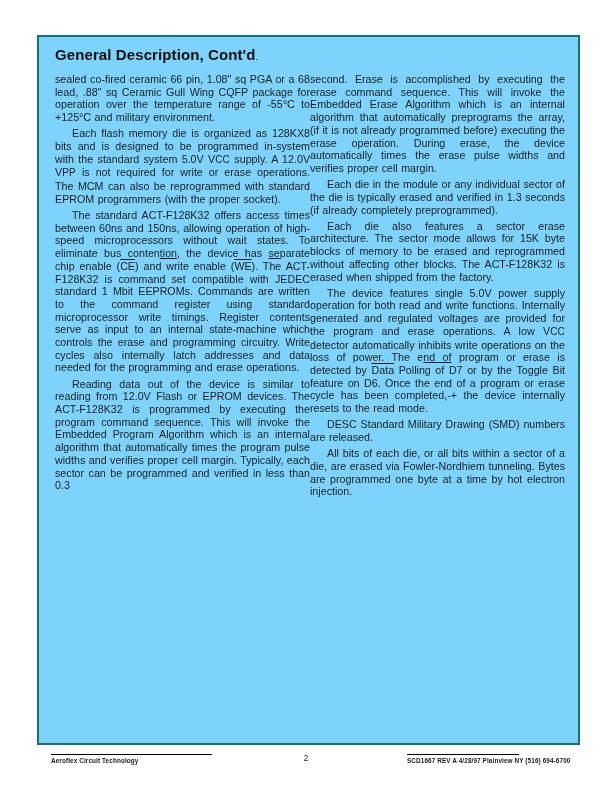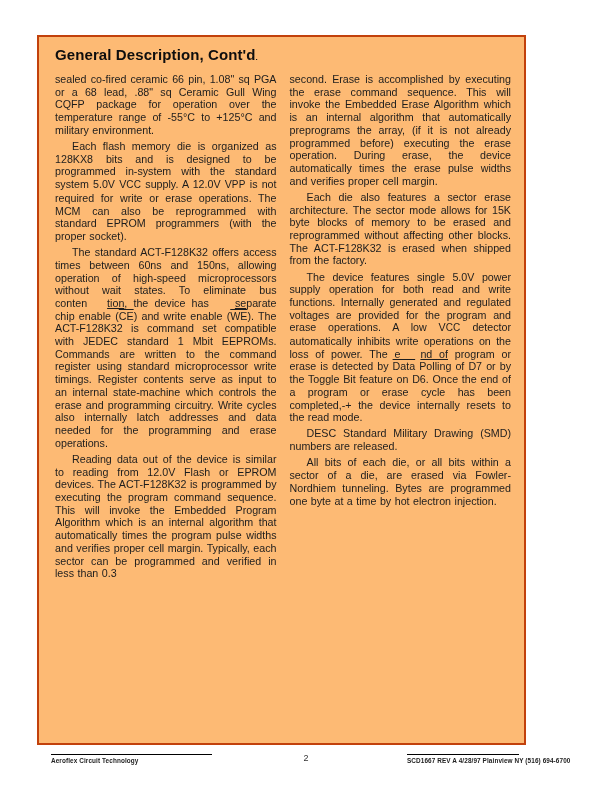--- a/index.html
+++ b/index.html
@@ -12,59 +12,58 @@
     height: 792px;
     position: relative;
     font-family: "Liberation Sans", sans-serif;
     color: #1d1d1d;
     overflow: hidden;
   }
   .content-box {
     position: absolute;
     left: 37px;
     top: 35px;
-    width: 489px;
+    width: 543px;
     height: 710px;
-    border: 2px solid #c2410c;
+    border: 2px solid #0f766e;
     box-sizing: border-box;
     padding: 7px 13px 0 16px;
-    background: #fdba74;
+    background: #7dd3fc;
   }
   .heading {
     font-size: 15px;
     font-weight: bold;
     color: #0e0e0e;
     margin: 2px 0 10px 0;
     letter-spacing: 0.1px;
   }
   .heading .dot {
     font-size: 8px;
     vertical-align: baseline;
   }
   .cols {
     display: flex;
-    gap: 13px;
   }
   .col {
     flex: 1;
     font-size: 10.7px;
     line-height: 12.7px;
     text-align: justify;
     color: #1d1d1d;
   }
   .para {
     margin: 0 0 3.5px 0;
     word-spacing: 0.5px;
   }
   .para.indent {
     text-indent: 17px;
   }
   .sc { font-size: 10px; letter-spacing: 0.2px; }
   .ov { text-decoration: overline; }
-  .un { text-decoration: underline; padding-left: 20px; }
+  .un { text-decoration: underline; }
   .footer-left {
     position: absolute;
     left: 51px;
     top: 754px;
     width: 161px;
   }
   .footer-right {
     position: absolute;
     left: 407px;
     top: 754px;
@@ -100,20 +99,21 @@
   <h1 class="heading"><span>General Description, Cont'd</span><span class="dot">.</span></h1>
   <div class="cols">
     <div class="col">
         <p class="para">sealed co-fired ceramic 66 pin, 1.08" sq PGA or a 68 lead, .88" sq Ceramic Gull Wing CQFP package for operation over the temperature range of -55°C to +125°C and military environment.</p>
         <p class="para indent">Each flash memory die is organized as 128KX8 bits and is designed to be programmed in-system with the standard system 5.0V V<span class="sc">CC</span> supply.  A 12.0V V<span class="sc">PP</span> is not required for write or erase operations. The MCM can also be reprogrammed with standard EPROM programmers (with the proper socket).</p>
         <p class="para indent">The standard ACT-F128K32 offers access times between 60ns and 150ns, allowing operation of high-speed microprocessors without wait states. To eliminate bus conten<span class="un">tion</span>, the device has <span class="un">se</span>parate chip enable (<span class="ov">CE</span>) and write enable (<span class="ov">WE</span>).  The ACT-F128K32 is command set compatible with JEDEC standard 1 Mbit EEPROMs. Commands are written to the command register using standard microprocessor write timings. Register contents serve as input to an internal state-machine which controls the erase and programming circuitry. Write cycles also internally latch addresses and data needed for the programming and erase operations.</p>
         <p class="para indent">Reading data out of the device is similar to reading from 12.0V Flash or EPROM devices. The ACT-F128K32 is programmed by executing the program command sequence. This will invoke the Embedded Program Algorithm which is an internal algorithm that automatically times the program pulse widths and verifies proper cell margin. Typically, each sector can be programmed and verified in less than 0.3</p>
       </div>
     <div class="col">
         <p class="para">second.  Erase is accomplished by executing the erase command sequence. This will invoke the Embedded Erase Algorithm which is an internal algorithm that automatically preprograms the array, (if it is not already programmed before) executing the erase operation. During erase, the device automatically times the erase pulse widths and verifies proper cell margin.</p>
+        <p class="para indent">Each die in the module or any individual sector of the die is typically erased and verified in 1.3 seconds (if already completely preprogrammed).</p>
         <p class="para indent">Each die also features a sector erase architecture. The sector mode allows for 15K byte blocks of memory to be erased and reprogrammed without affecting other blocks. The ACT-F128K32 is erased when shipped from the factory.</p>
         <p class="para indent">The device features single 5.0V power supply operation for both read and write functions.  Internally generated and regulated voltages are provided for the program and erase operations. A low V<span class="sc">CC</span> detector automatically inhibits write operations on the loss of power. The e<span class="un">nd of</span> program or erase is detected by <span class="ov">Data</span> Polling of D7 or by the Toggle Bit feature on D6. Once the end of a program or erase cycle has been completed,-+ the device internally resets to the read mode.</p>
         <p class="para indent">DESC Standard Military Drawing (SMD) numbers are released.</p>
         <p class="para indent"> All bits of each die, or all bits within a sector of a die, are erased via Fowler-Nordhiem tunneling. Bytes are programmed one byte at a time by hot electron injection.</p>
       </div>
   </div>
 </div>
 
 <div class="footer-left">
   <div class="footer-rule"></div>

